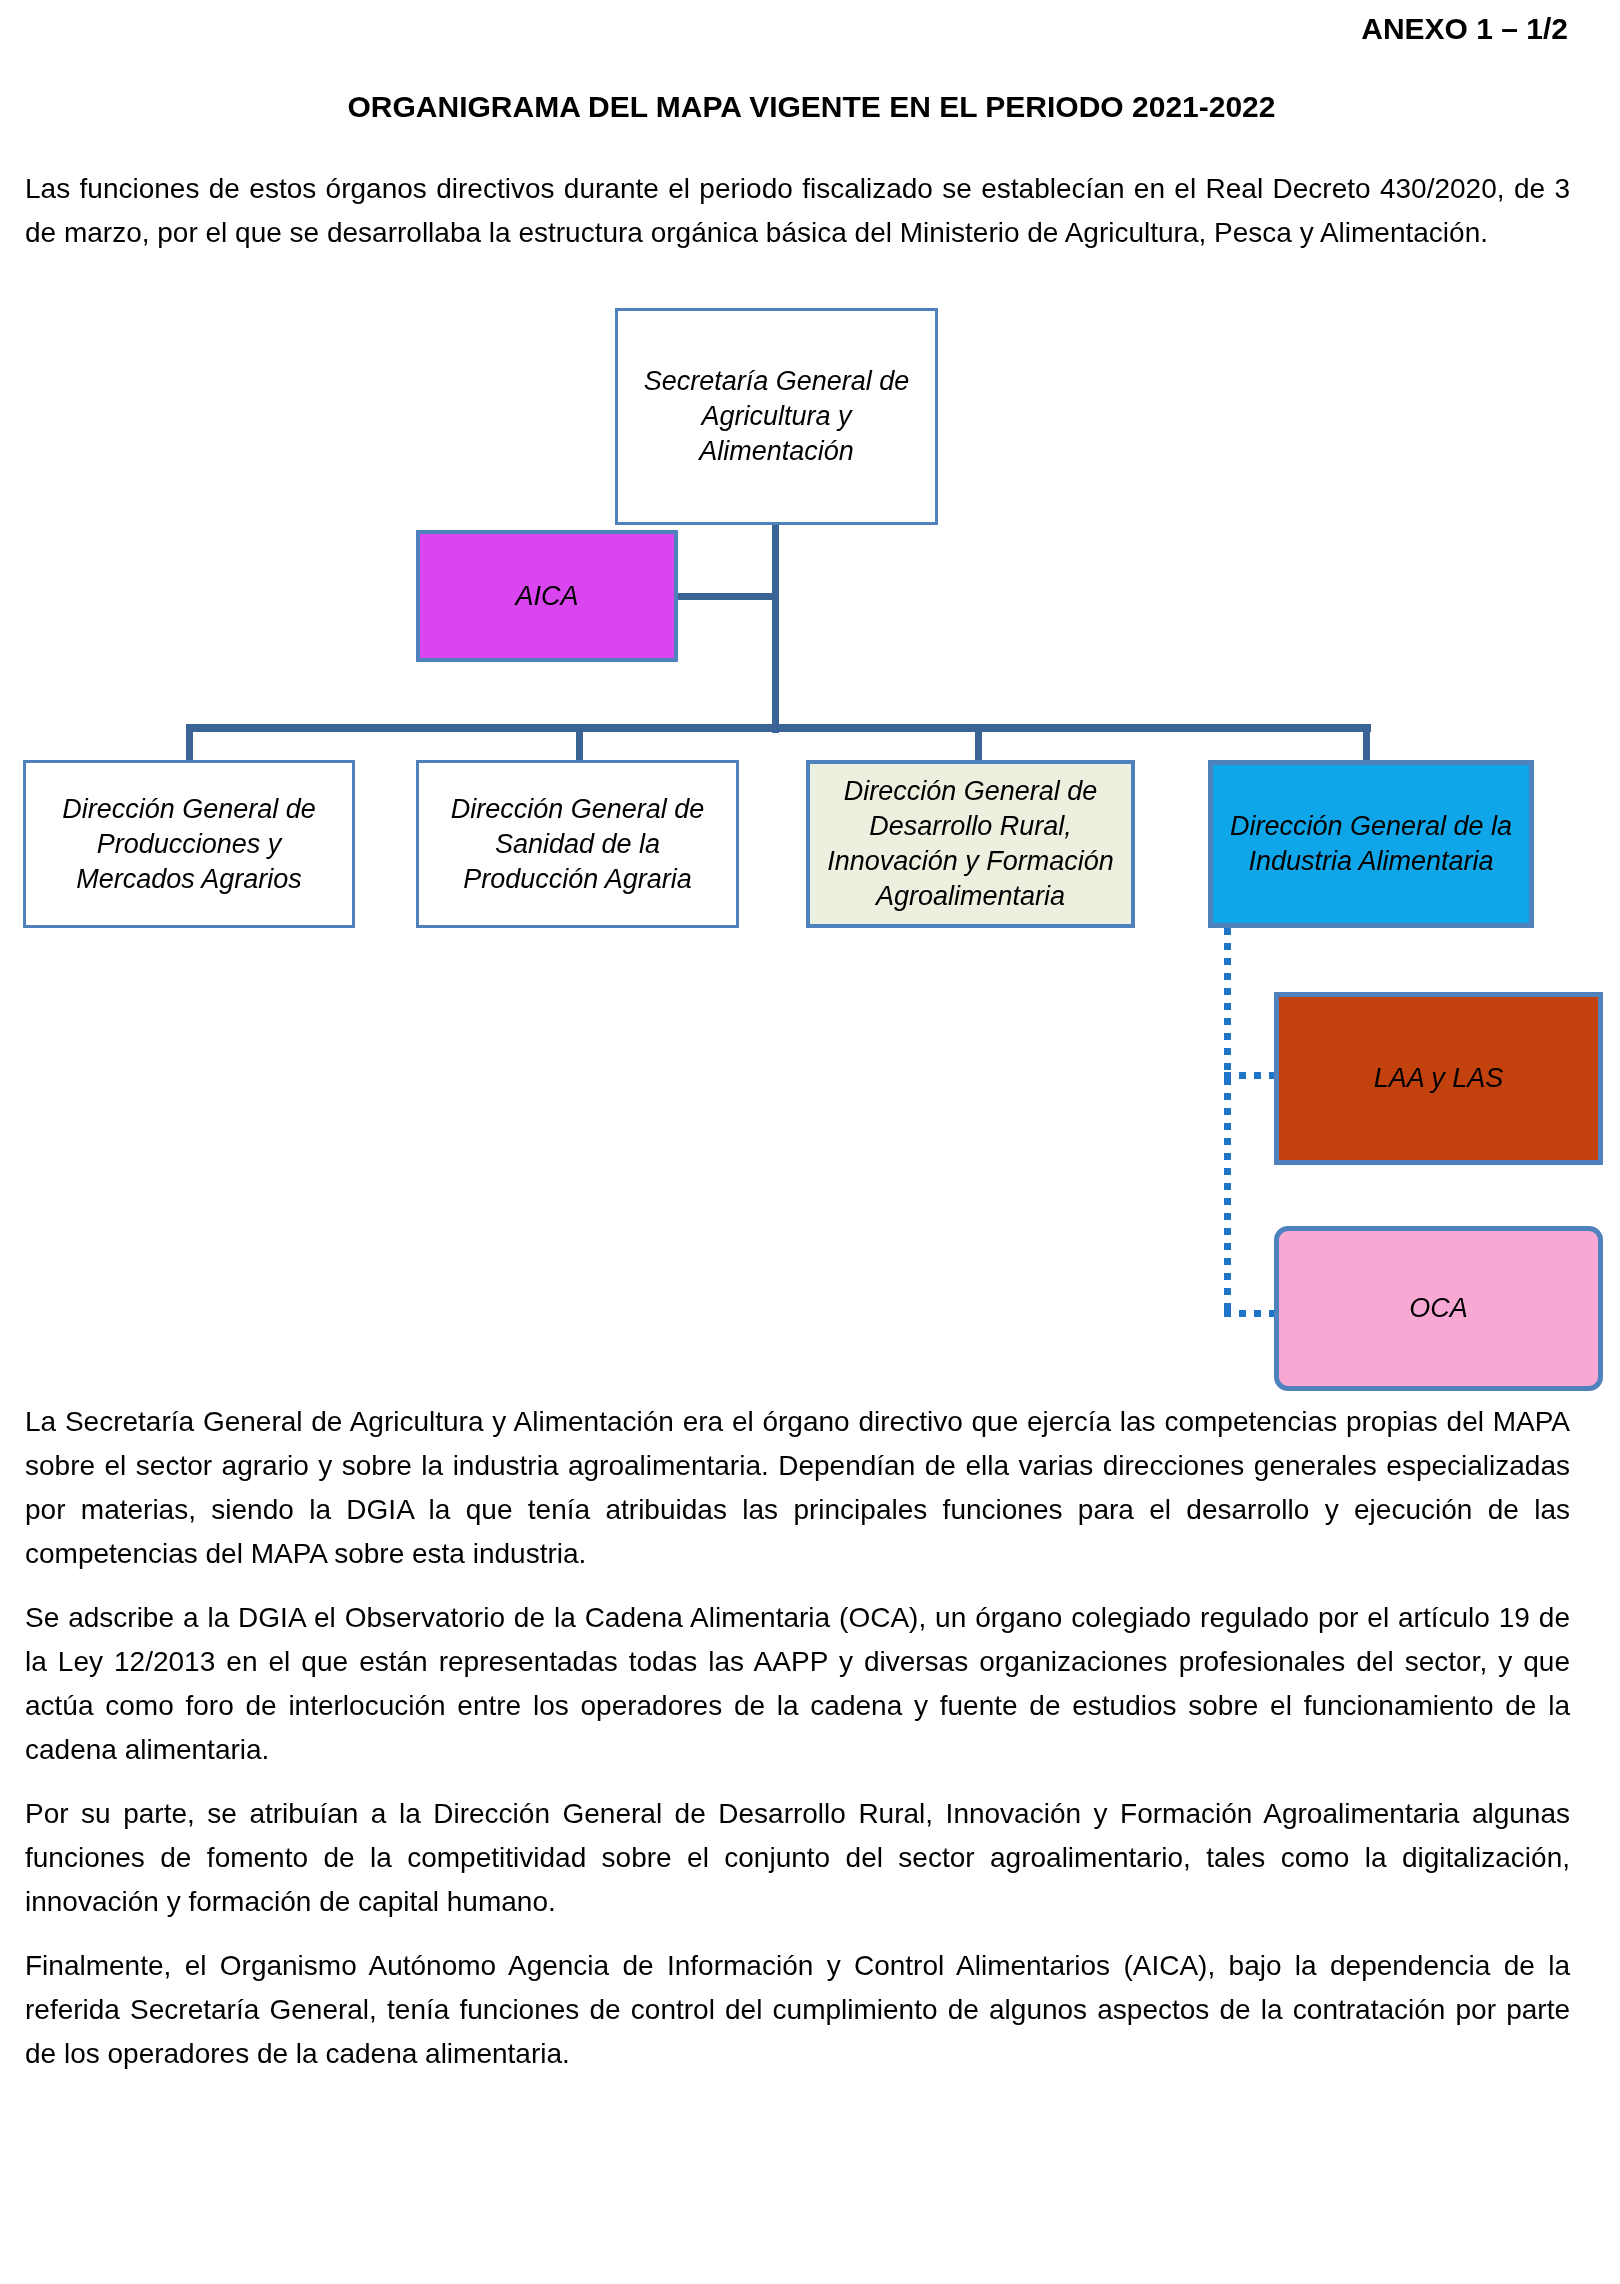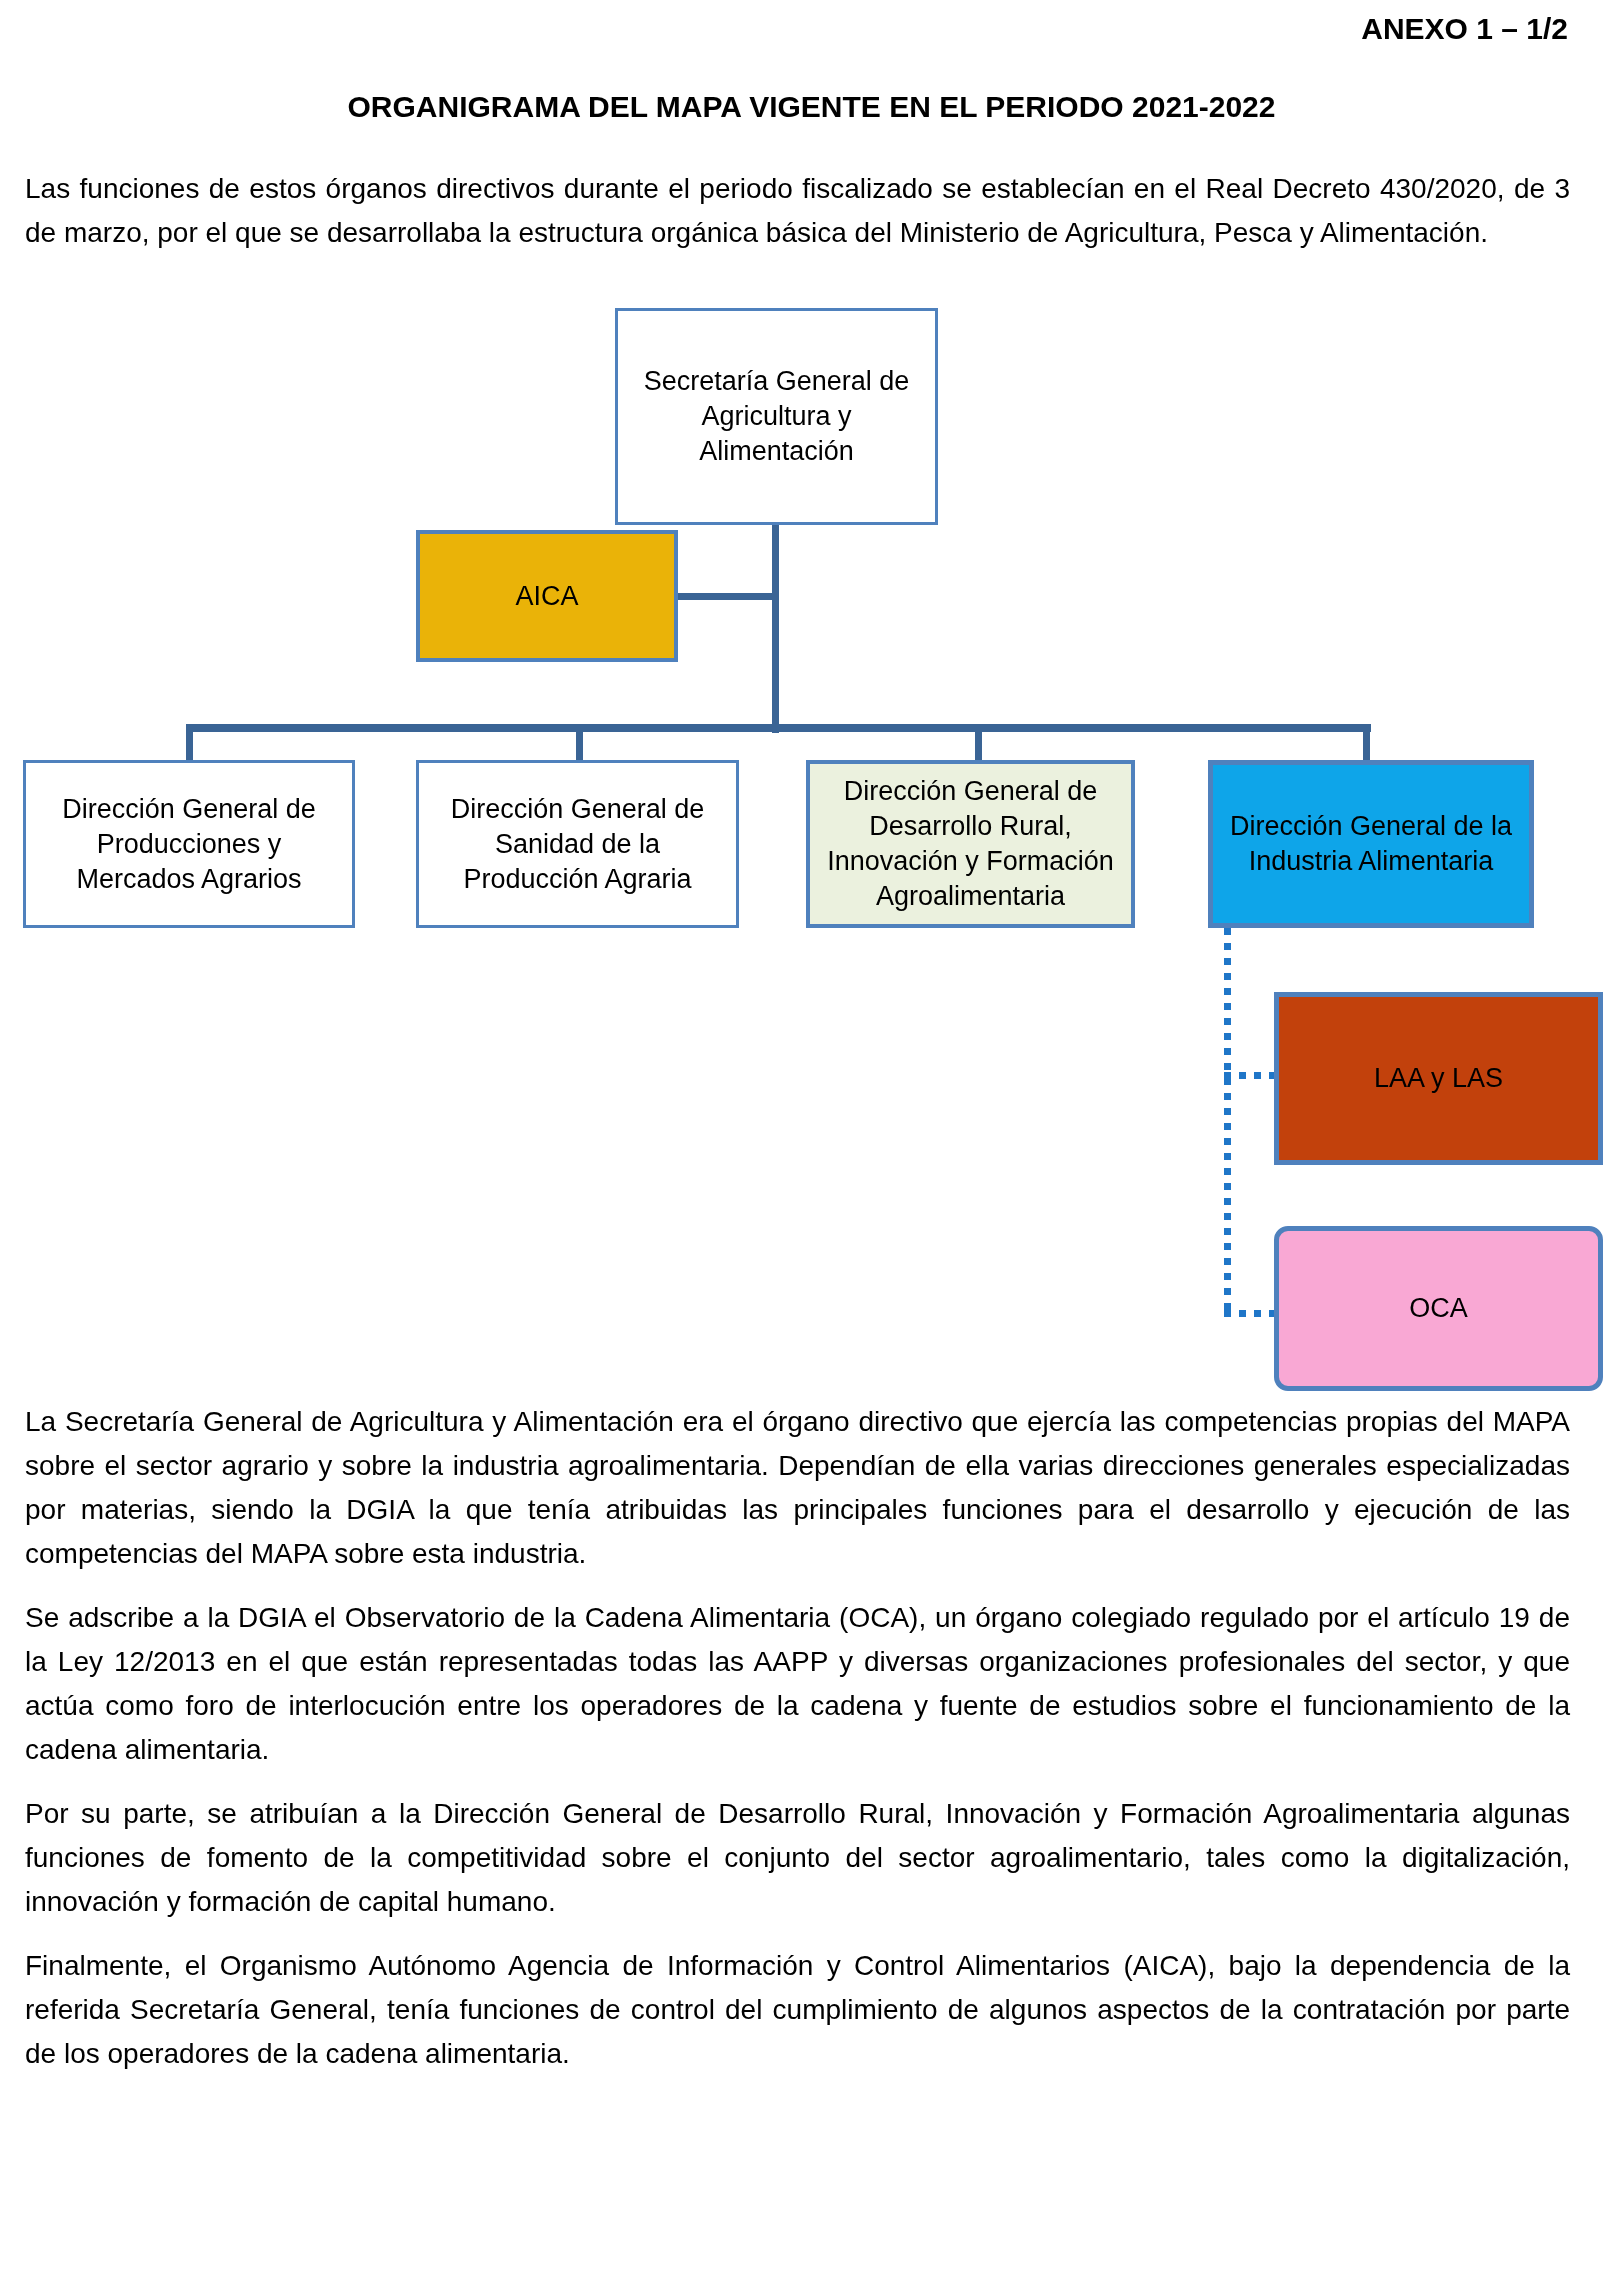--- a/index.html
+++ b/index.html
@@ -20,21 +20,21 @@
     text-align:center;font-size:30px;font-weight:bold;margin:1px;
   }
   .para{
     font-size:28px;line-height:44px;text-align:justify;
     margin:0 0 20px 0;
   }
   #intro-para{position:absolute;top:167px;left:25px;width:1545px;margin:0;}
   .text-block{position:absolute;top:1400px;left:25px;width:1545px;}
 
   
-  .orgchart{position:absolute;left:0;top:308px;width:1621px;height:1083px;}
+  .orgchart{position:absolute;left:0;top:308px;width:1621px;height:1083px;font-style:italic;}
   .node{
     position:absolute;display:flex;align-items:center;justify-content:center;
     text-align:center;font-size:27px;line-height:35px;white-space:pre-line;
     background:#fff;border:4.1px solid #4F81BD;box-sizing:border-box;
   }
   .n-sga {left:615px; top:0px;    width:323px;height:217px;border-width:3.3px;}
   .n-aica{left:416px; top:222px;  width:262px;height:132px;}
   .n-dg1 {left:23px;  top:452px;  width:332px;height:168px;border-width:3.3px;}
   .n-dg2 {left:416px; top:452px;  width:323px;height:168px;border-width:3.3px;}
   .n-dg3 {left:806px; top:452px;  width:329px;height:168px;}
@@ -84,21 +84,21 @@
     <div class="conn c-drop c-drop3"></div>
     <div class="conn c-drop c-drop4"></div>
     <div class="dash-v"></div>
     <div class="dash-h dash-h1"></div>
     <div class="dash-h dash-h2"></div>
 
     <div class="node n-sga" style="background: rgb(255, 255, 255);">Secretaría General de
 Agricultura y
 Alimentación</div>
 
-    <div class="node n-aica" style="background: #eab308;">AICA</div>
+    <div class="node n-aica" style="background: #d946ef;">AICA</div>
 
     <div class="node n-dg1" style="background: rgb(255, 255, 255);">Dirección General de
 Producciones y
 Mercados Agrarios</div>
 
     <div class="node n-dg2" style="background: rgb(255, 255, 255);">Dirección General de
 Sanidad de la
 Producción Agraria</div>
 
     <div class="node n-dg3" style="background: rgb(235, 241, 222);">Dirección General de

